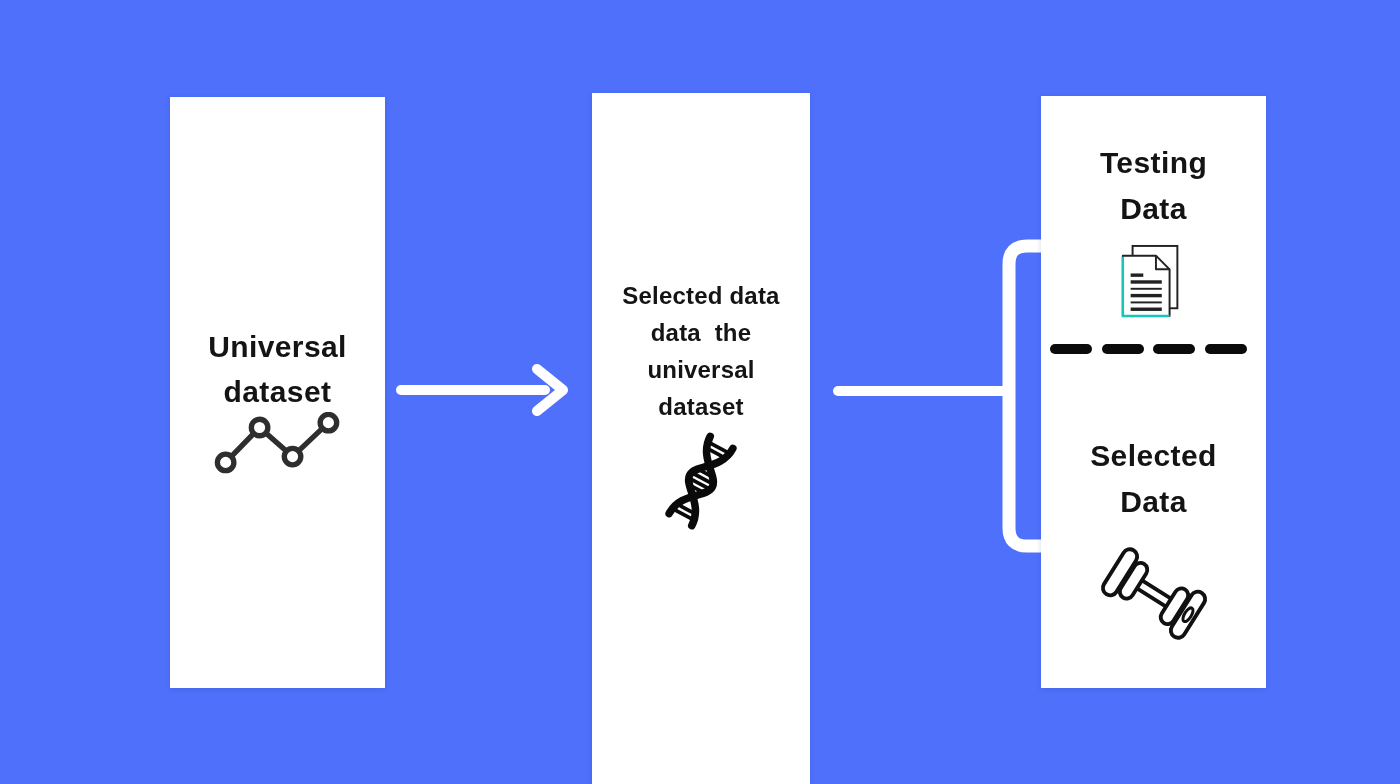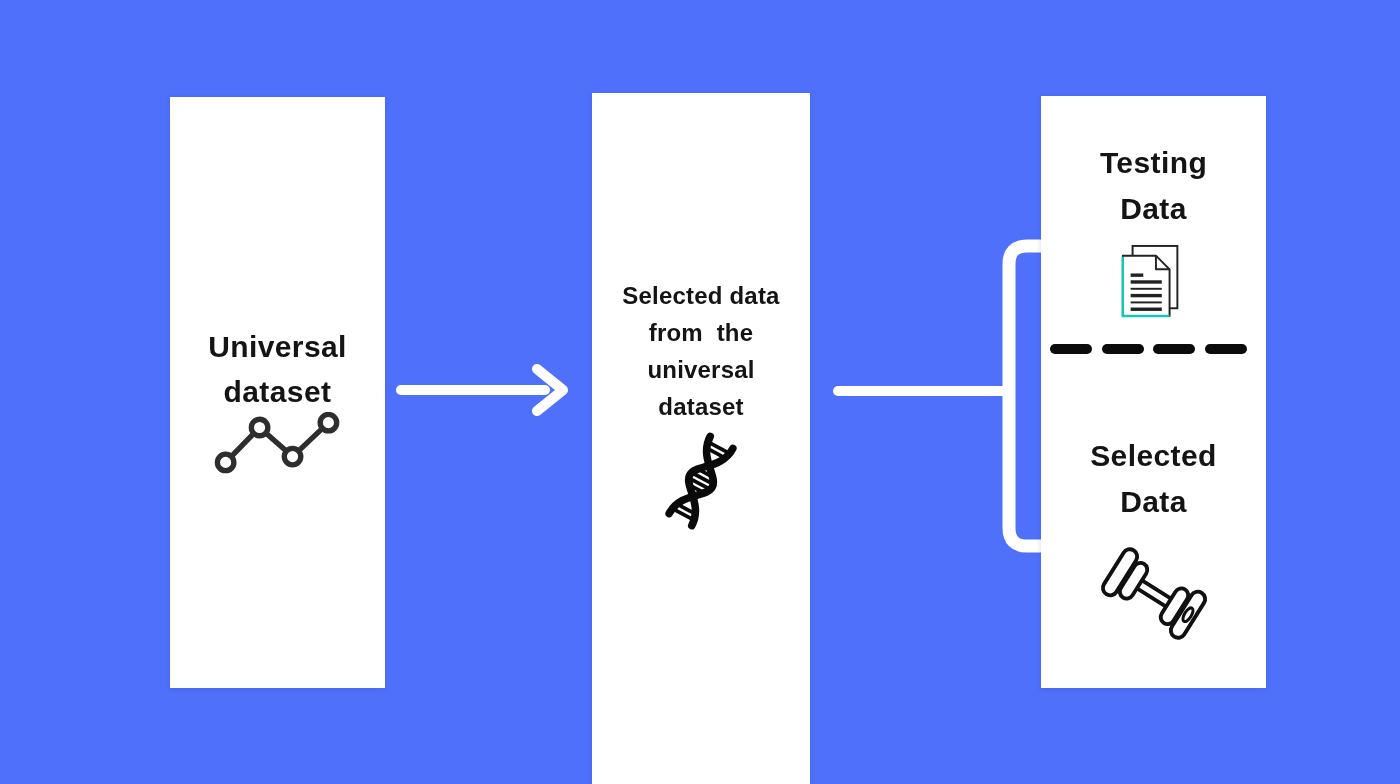--- a/index.html
+++ b/index.html
@@ -92,21 +92,21 @@
   </div>
 
   <svg class="connector" style="left: 395px; top: 363px;" width="180" height="56" viewBox="0 0 180 56">
     <path d="M6,27 H150" stroke="#FFFFFF" stroke-width="10" stroke-linecap="round" fill="none"></path>
     <path d="M142,6 L168,27 L142,48" stroke="#FFFFFF" stroke-width="10" stroke-linecap="round" stroke-linejoin="round" fill="none"></path>
   </svg>
 
   <div class="panel" id="panel-selected">
     <div class="panel-inner title-md" style="top: 184px;">
       <span>Selected data</span>
-      <span>from  the</span>
+      <span>data  the</span>
       <span>universal</span>
       <span>dataset</span>
     </div>
     <div class="panel-inner icon-wrap" style="top: 335px;">
       <svg width="92" height="106" viewBox="-16 -6 122 132" fill="none">
         <g transform="rotate(28 45 60)" stroke="#0A0A0A" stroke-linecap="round" fill="none">
           <path d="M28,2 C28,34 62,44 62,60 C62,76 28,86 28,118" stroke-width="10"></path>
           <path d="M62,2 C62,34 28,44 28,60 C28,76 62,86 62,118" stroke-width="10"></path>
           <line x1="33" y1="10" x2="57" y2="10" stroke-width="5"></line>
           <line x1="37" y1="18" x2="53" y2="18" stroke-width="5"></line>

